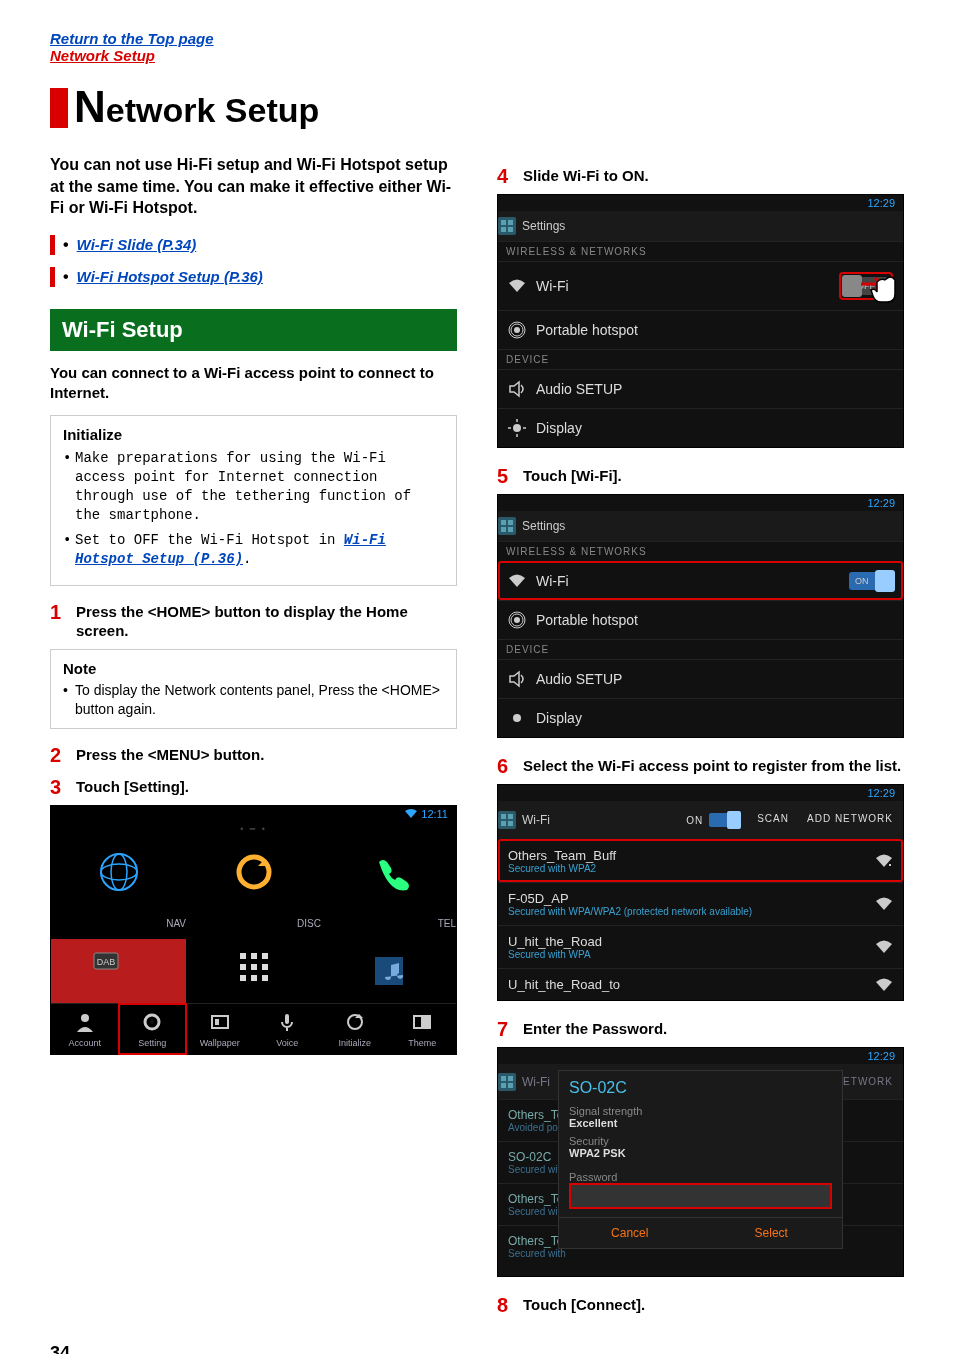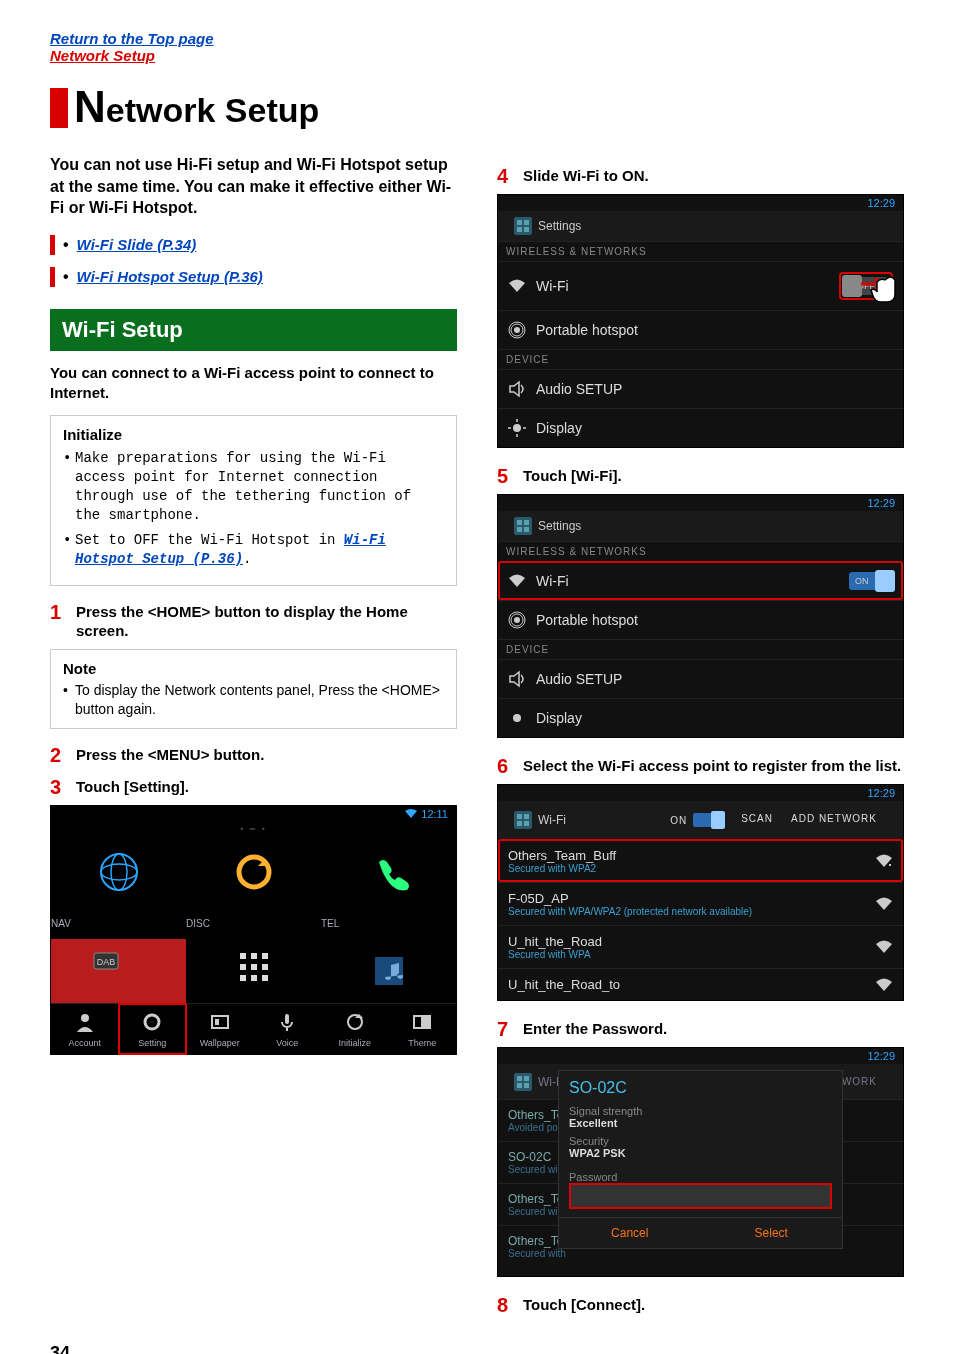--- a/index.html
+++ b/index.html
@@ -28,21 +28,21 @@
   .step { display:flex; gap:8px; margin:12px 0 8px; }
   .step .num { color:#d90000; font-weight:bold; font-size:20px; line-height:1; min-width:18px; }
   .step .txt { font-weight:bold; font-size:15px; line-height:1.3; }
   .notebox { border:1px solid #ccc; padding:10px 12px; margin:8px 0 16px; }
   .notebox h4 { font-weight:bold; font-size:15px; margin-bottom:4px; }
   .notebox p { font-size:14px; line-height:1.35; padding-left:12px; position:relative; }
   .notebox p::before { content:"•"; position:absolute; left:0; top:0; }
   
   .shot { border:1px solid #000; background:#111; color:#ccc; width:100%; margin:6px 0 18px; font-size:12px; }
   .shot .topbar { display:flex; justify-content:flex-end; align-items:center; padding:2px 8px; color:#2fa6ff; font-size:11px; }
-  .shot .crumb { display:flex; align-items:center; gap:6px; padding:6px 16px; background:#1a1a1a; }
+  .shot .crumb { display:flex; align-items:center; gap:6px; padding:6px 0; background:#1a1a1a; }
   .shot .crumb .grid { width:18px; height:18px; background:#2a5a6a; border-radius:2px; display:grid; grid-template-columns:1fr 1fr; grid-template-rows:1fr 1fr; gap:2px; padding:3px; }
   .shot .crumb .grid span { background:#5aa0b0; }
   .shot .hdr { font-size:10px; letter-spacing:1px; color:#888; padding:4px 8px; border-top:1px solid #222; }
   .shot .row { display:flex; align-items:center; gap:10px; padding:10px 10px; border-top:1px solid #222; position:relative; }
   .shot .row .ic { width:18px; height:18px; display:flex; align-items:center; justify-content:center; }
   .shot .row .lbl { flex:1; color:#ddd; font-size:14px; }
   .shot .hl { outline:2px solid #d90000; outline-offset:-2px; border-radius:3px; }
   .toggle { width:44px; height:18px; background:#444; border-radius:3px; position:relative; font-size:9px; color:#ccc; display:flex; align-items:center; justify-content:center; }
   .toggle .knob { position:absolute; width:20px; height:22px; background:#888; border-radius:3px; top:-2px; left:-2px; }
   .toggle.on { background:#2a6ab0; justify-content:flex-start; padding-left:6px; }
@@ -50,21 +50,21 @@
   .hand { position:absolute; right:22px; top:4px; }
   .btnbar { display:flex; justify-content:flex-end; gap:18px; padding:6px 10px; font-size:10px; letter-spacing:1px; color:#ddd; }
   .btnbar .pill { display:flex; align-items:center; }
   .btnbar .pill .sw { display:inline-block; width:30px; height:14px; background:#2a6ab0; border-radius:2px; margin-left:6px; position:relative; }
   .btnbar .pill .sw::after { content:""; position:absolute; right:-2px; top:-2px; width:14px; height:18px; background:#9cf; border-radius:2px; }
   
   .home { background:#000; border:1px solid #000; width:100%; margin:6px 0 18px; }
   .home .top { display:flex; justify-content:flex-end; align-items:center; padding:2px 8px; color:#2fa6ff; font-size:11px; gap:4px; }
   .home .pager { text-align:center; color:#444; font-size:9px; letter-spacing:2px; padding:2px 0 6px; }
   .home .grid3 { display:grid; grid-template-columns:repeat(3,1fr); }
-  .home .cell { text-align:left; padding:10px 0; }
+  .home .cell { text-align:right; padding:10px 0; }
   .home .cell svg { display:block; margin:0 auto; }
   .home .cell .t { color:#aab; font-size:10px; margin-top:4px; }
   .home .bottom { display:grid; grid-template-columns:repeat(6,1fr); border-top:1px solid #222; }
   .home .bottom .bc { text-align:center; padding:8px 0 6px; position:relative; }
   .home .bottom .bc .t { color:#aab; font-size:9px; margin-top:2px; }
   .home .bottom .bc.hl { outline:2px solid #d90000; outline-offset:-1px; }
   .home .dab { background:#b91c1c; padding:6px; position:relative; }
   .home .dab svg { display:block; }
   
   .wlist .entry { padding:8px 10px; border-top:1px solid #222; display:flex; align-items:center; gap:10px; }

